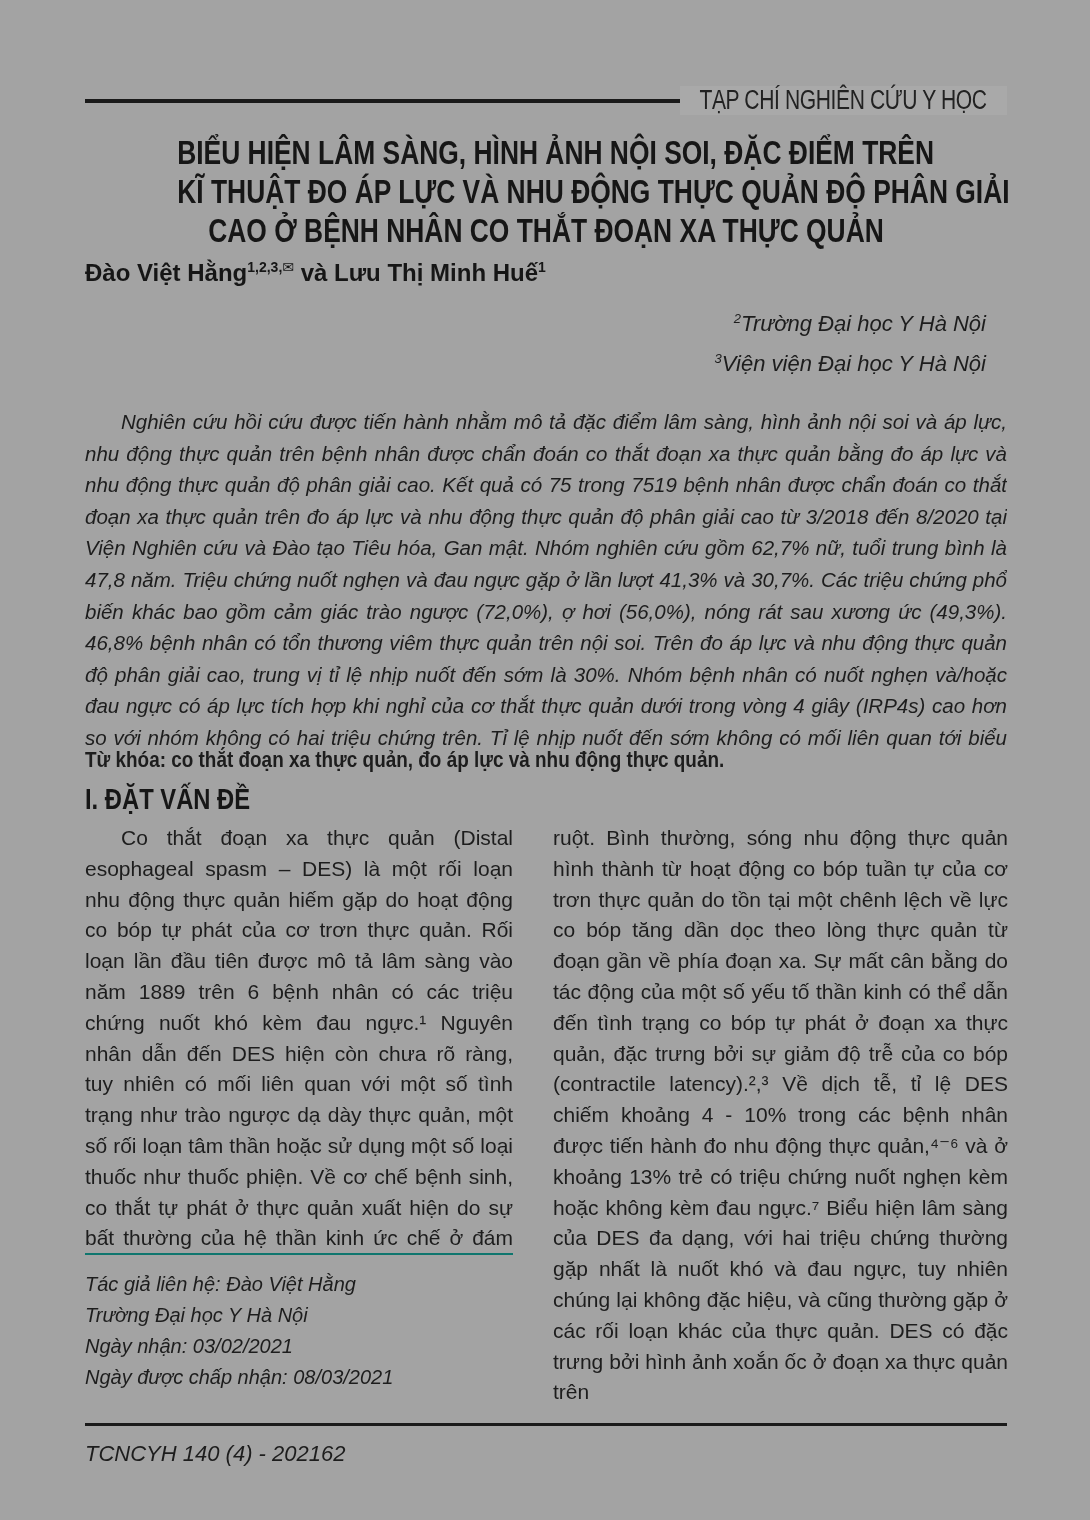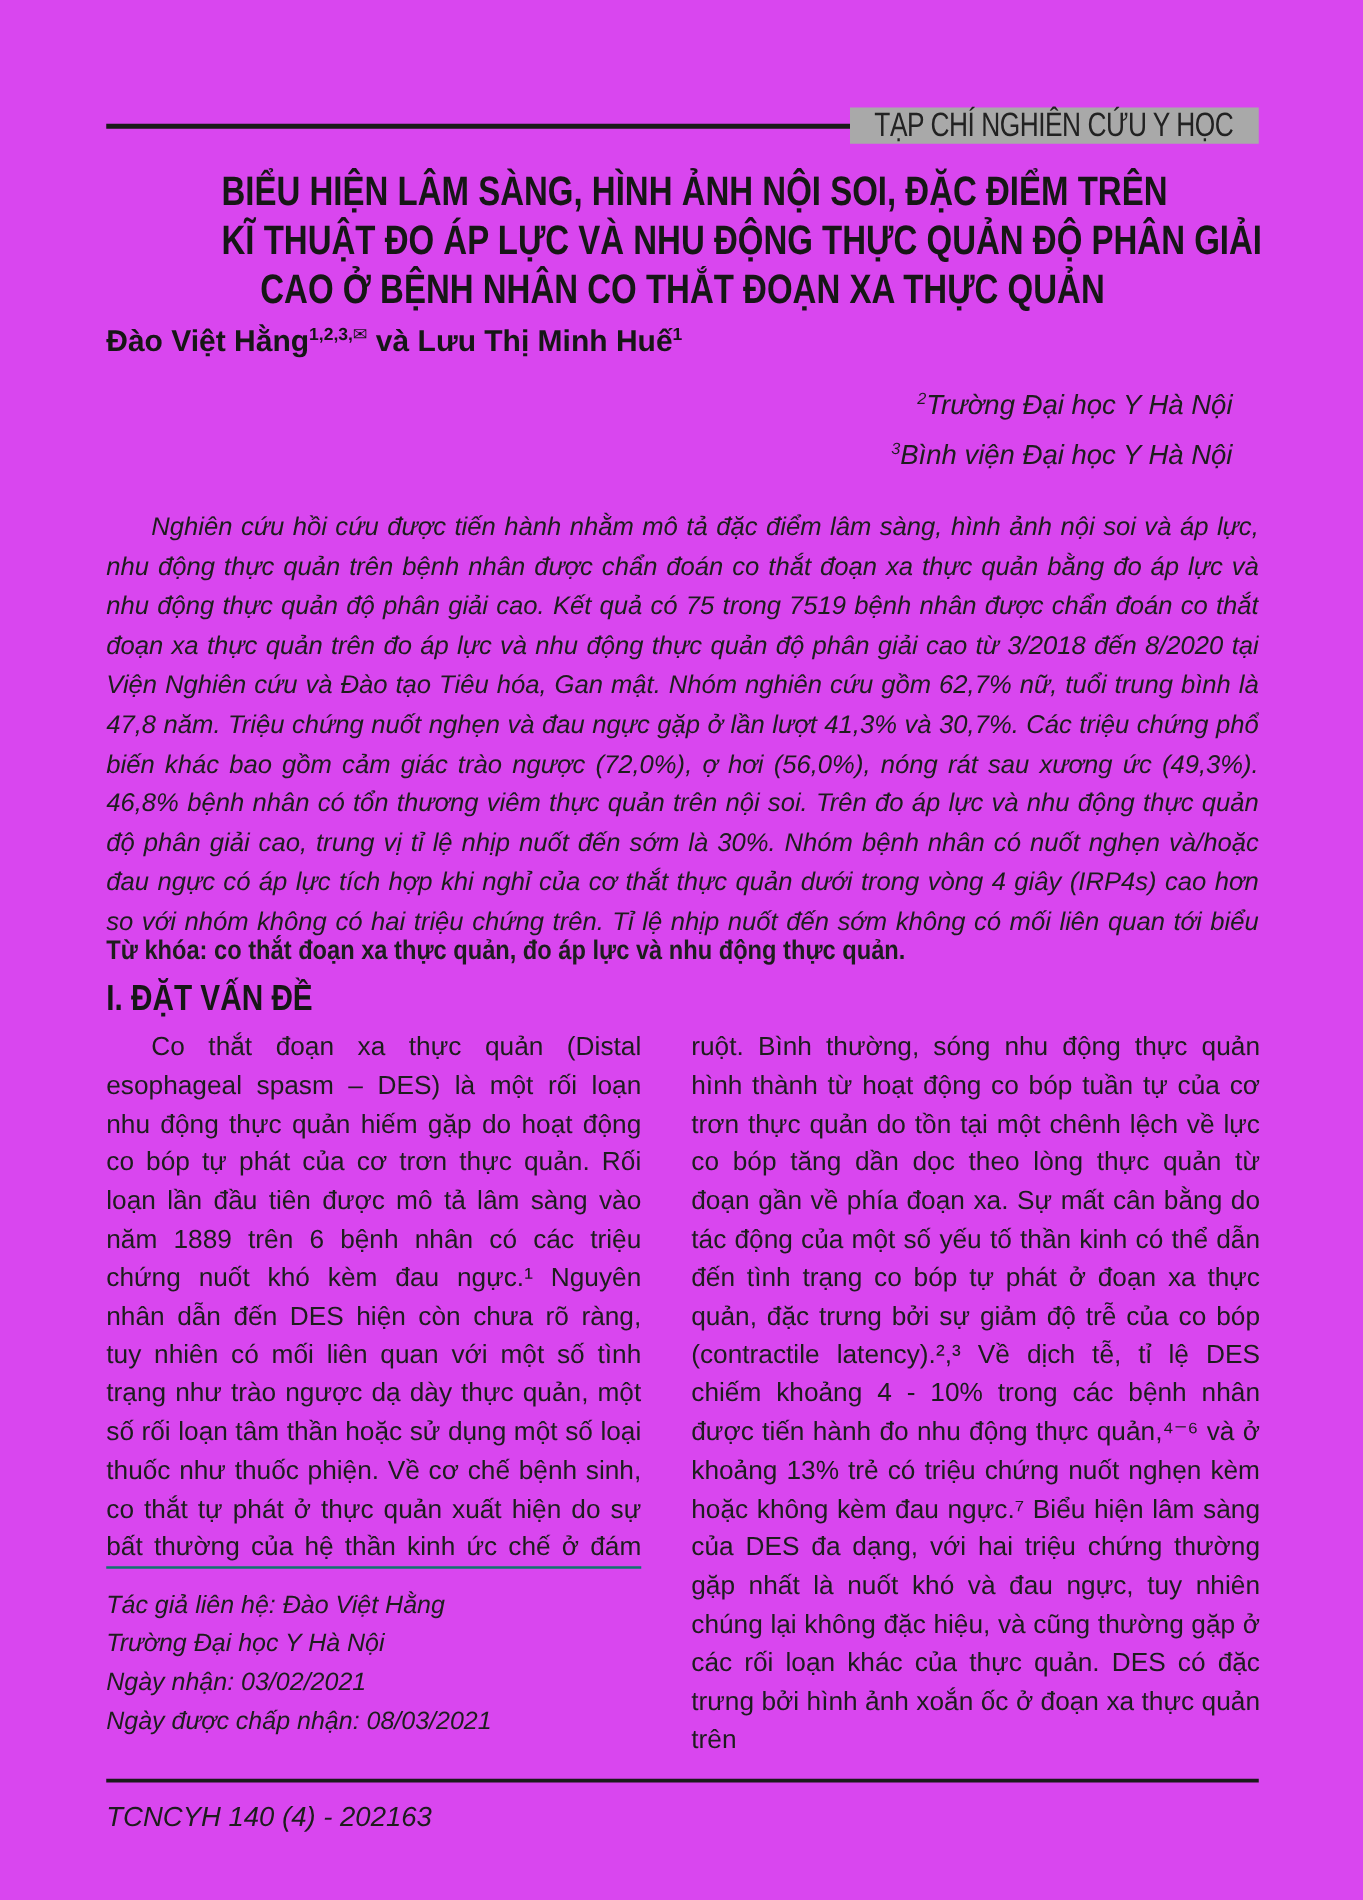--- a/index.html
+++ b/index.html
@@ -1,20 +1,20 @@
 <!DOCTYPE html>
 <html><head>
 <meta charset="utf-8">
 <style>
   html, body { margin: 0; padding: 0; background: #ffffff; }
   .page {
     position: relative;
     width: 1090px;
     height: 1520px;
-    background: #d946ef;
+    background: #a3a3a3;
     font-family: "Liberation Sans", "DejaVu Sans", sans-serif;
     color: #1d1d1d;
     overflow: hidden;
   }
 
   
   .header {
     position: absolute;
     top: 86px; left: 85px; right: 83px;
     display: flex; align-items: center;
@@ -171,21 +171,21 @@
     <div class="title-line">KĨ THUẬT ĐO ÁP LỰC VÀ NHU ĐỘNG THỰC QUẢN ĐỘ PHÂN GIẢI</div>
     <div class="title-line">CAO Ở BỆNH NHÂN CO THẮT ĐOẠN XA THỰC QUẢN</div>
   </div>
 
   <div class="authors">
     <span>Đào Việt Hằng</span><sup>1,2,3,✉</sup><span> và </span><span>Lưu Thị Minh Huế</span><sup>1</sup>
   </div>
 
   <div class="affiliations">
     <div><sup>2</sup><span>Trường Đại học Y Hà Nội</span></div>
-    <div><sup>3</sup><span>Bình viện Đại học Y Hà Nội</span></div>
+    <div><sup>3</sup><span>Viện viện Đại học Y Hà Nội</span></div>
   </div>
 
   <div class="abstract">Nghiên cứu hồi cứu được tiến hành nhằm mô tả đặc điểm lâm sàng, hình ảnh nội soi và áp lực, nhu động thực quản trên bệnh nhân được chẩn đoán co thắt đoạn xa thực quản bằng đo áp lực và nhu động thực quản độ phân giải cao. Kết quả có 75 trong 7519 bệnh nhân được chẩn đoán co thắt đoạn xa thực quản trên đo áp lực và nhu động thực quản độ phân giải cao từ 3/2018 đến 8/2020 tại Viện Nghiên cứu và Đào tạo Tiêu hóa, Gan mật. Nhóm nghiên cứu gồm 62,7% nữ, tuổi trung bình là 47,8 năm. Triệu chứng nuốt nghẹn và đau ngực gặp ở lần lượt 41,3% và 30,7%. Các triệu chứng phổ biến khác bao gồm cảm giác trào ngược (72,0%), ợ hơi (56,0%), nóng rát sau xương ức (49,3%). 46,8% bệnh nhân có tổn thương viêm thực quản trên nội soi. Trên đo áp lực và nhu động thực quản độ phân giải cao, trung vị tỉ lệ nhịp nuốt đến sớm là 30%. Nhóm bệnh nhân có nuốt nghẹn và/hoặc đau ngực có áp lực tích hợp khi nghỉ của cơ thắt thực quản dưới trong vòng 4 giây (IRP4s) cao hơn so với nhóm không có hai triệu chứng trên. Tỉ lệ nhịp nuốt đến sớm không có mối liên quan tới biểu hiện nuốt nghẹn, đau ngực trên lâm sàng.</div>
 
   <div class="keywords">Từ khóa: co thắt đoạn xa thực quản, đo áp lực và nhu động thực quản.</div>
 
   <div class="section-heading">I. ĐẶT VẤN ĐỀ</div>
 
   <div class="col-left">
     <p class="body-text">Co thắt đoạn xa thực quản (Distal esophageal spasm – DES) là một rối loạn nhu động thực quản hiếm gặp do hoạt động co bóp tự phát của cơ trơn thực quản. Rối loạn lần đầu tiên được mô tả lâm sàng vào năm 1889 trên 6 bệnh nhân có các triệu chứng nuốt khó kèm đau ngực.¹ Nguyên nhân dẫn đến DES hiện còn chưa rõ ràng, tuy nhiên có mối liên quan với một số tình trạng như trào ngược dạ dày thực quản, một số rối loạn tâm thần hoặc sử dụng một số loại thuốc như thuốc phiện. Về cơ chế bệnh sinh, co thắt tự phát ở thực quản xuất hiện do sự bất thường của hệ thần kinh ức chế ở đám rối thần kinh</p>
@@ -199,16 +199,16 @@
     <div>Tác giả liên hệ: Đào Việt Hằng</div>
     <div>Trường Đại học Y Hà Nội</div>
     <div>Ngày nhận: 03/02/2021</div>
     <div>Ngày được chấp nhận: 08/03/2021</div>
   </div>
 
   <div class="footer-rule"></div>
 
   <div class="page-footer">
     <span>TCNCYH 140 (4) - 2021</span>
-    <span>63</span>
+    <span>62</span>
   </div>
 
 </div>
 
 </body></html>

